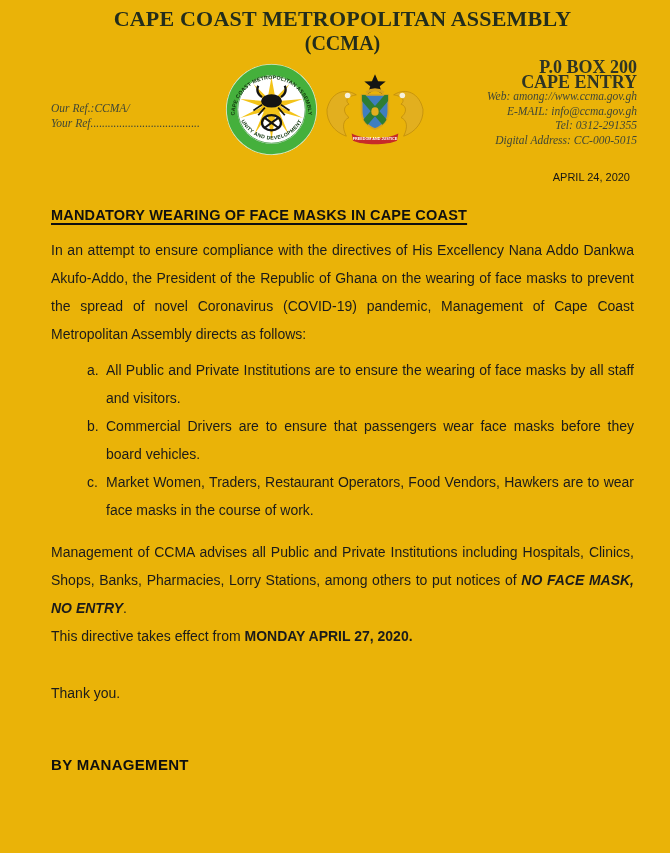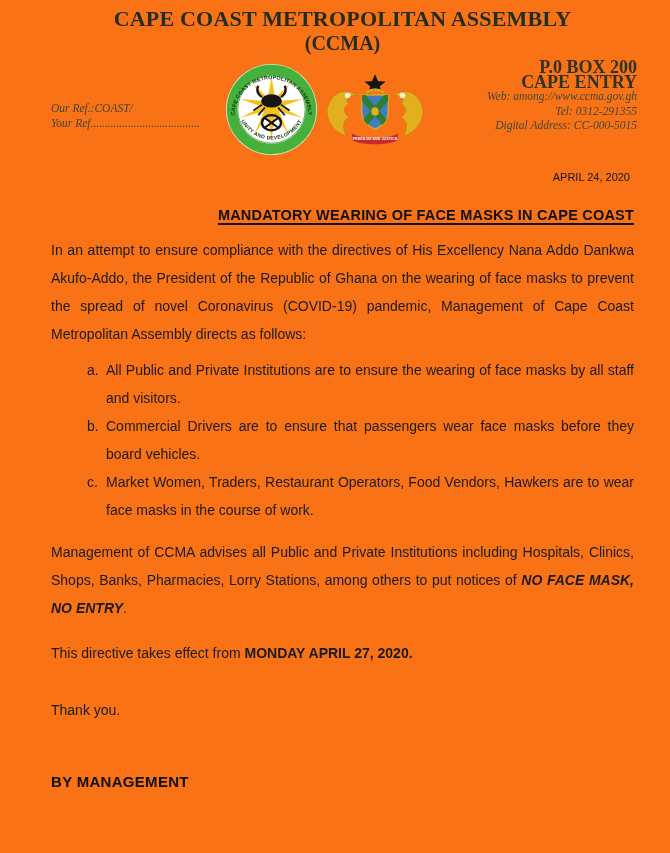--- a/index.html
+++ b/index.html
@@ -1,21 +1,21 @@
 <!DOCTYPE html>
 <html><head>
 <meta charset="utf-8">
 <style>
   html,body{margin:0;padding:0;background:#ffffff;}
   .page{
     position:relative;
     width:670px;height:853px;
     box-sizing:border-box;
     padding:4px 36px 0 51px;
-    background:#f97316;
+    background:#eab308;
     font-family:"Liberation Sans",sans-serif;
     color:#1b1b1b;
     overflow:hidden;
   }
   
   .org-name{
     font-family:"Liberation Serif",serif;
     font-weight:700;font-size:22px;line-height:25px;
     letter-spacing:.2px;
     text-align:center;color:#232d1c;margin-top:2px;
@@ -36,47 +36,47 @@
     font-size:11.5px;line-height:14.5px;color:#3f4637;font-style:italic;}
   .contact .c-bold{font-style:normal;font-weight:700;color:#2e3425;font-size:18px;}
   .date-line{text-align:right;font-size:11px;margin-top:14px;padding-right:4px;color:#161616;}
   
   .doc-title{
     text-align:center;font-weight:700;font-size:14.5px;margin-top:26px;color:#101010;
     text-decoration:underline;text-decoration-thickness:1.8px;text-underline-offset:3px;
     letter-spacing:.2px;
   }
   .doc-subject{
-    text-align:right;font-weight:700;font-size:14.5px;margin-top:24px;color:#101010;
+    text-align:left;font-weight:700;font-size:14.5px;margin-top:24px;color:#101010;
     text-decoration:underline;text-decoration-thickness:1.8px;text-underline-offset:3px;
     letter-spacing:.2px;
   }
   .para{font-size:14px;line-height:28px;margin:0;}
   .justify{text-align:justify;}
   .intro{margin-top:13px;}
   .directive-list{margin:8px 0 0 36px;}
   .directive{display:flex;font-size:14px;line-height:28px;}
   .marker{width:19px;flex:none;}
   .li-text{flex:1;text-align:justify;}
   .advice{margin-top:14px;}
-  .effective{margin-top:17px;}
+  .effective{margin-top:0;}
   .thanks{margin-top:29px;}
   .signoff{margin-top:49px;font-weight:700;font-size:15px;letter-spacing:.3px;color:#0f0f0f;}
 </style>
 </head>
 <body>
 
 <div class="page">
 
   <div class="org-name">CAPE COAST METROPOLITAN ASSEMBLY</div>
   <div class="org-abbr">(CCMA)</div>
 
   <div class="letterhead-row">
     <div class="refs">
-      <div>Our Ref.:COAST/</div>
+      <div>Our Ref.:CCMA/</div>
       <div class="your-ref">Your Ref......................................</div>
     </div>
 
     <div class="logos">
 
       <svg width="97" height="95" viewBox="0 0 100 100" aria-hidden="true">
         <defs>
           <path id="arcTop" d="M 11,57 A 39,39 0 1 1 89,57" fill="none"></path>
           <path id="arcBot" d="M 15,54 A 36,36 0 0 0 85,54" fill="none"></path>
         </defs>
@@ -127,20 +127,21 @@
           <path d="M40,92 C56,101 94,101 110,92 L108,103 C93,110 57,110 42,103 Z" fill="#c62b29"></path>
           <text x="75" y="102" font-family="Liberation Sans,sans-serif" font-size="5.6" font-weight="700" text-anchor="middle" fill="#ffffff">FREEDOM AND JUSTICE</text>
         </g>
       </svg>
     </div>
 
     <div class="contact">
       <div class="c-bold">P.0 BOX 200</div>
       <div class="c-bold">CAPE ENTRY</div>
       <div>Web: among://www.ccma.gov.gh</div>
+      <div>E-MAIL: info@ccma.gov.gh</div>
       <div>Tel: 0312-291355</div>
       <div>Digital Address: CC-000-5015</div>
     </div>
   </div>
 
   <div class="date-line">APRIL 24, 2020</div>
 
   <div class="doc-subject">MANDATORY WEARING OF FACE MASKS IN CAPE COAST</div>
 
   <p class="para justify intro">In an attempt to ensure compliance with the directives of His Excellency Nana Addo Dankwa Akufo-Addo, the President of the Republic of Ghana on the wearing of face masks to prevent the spread of novel Coronavirus (COVID-19) pandemic, Management of Cape Coast Metropolitan Assembly directs as follows:</p>

